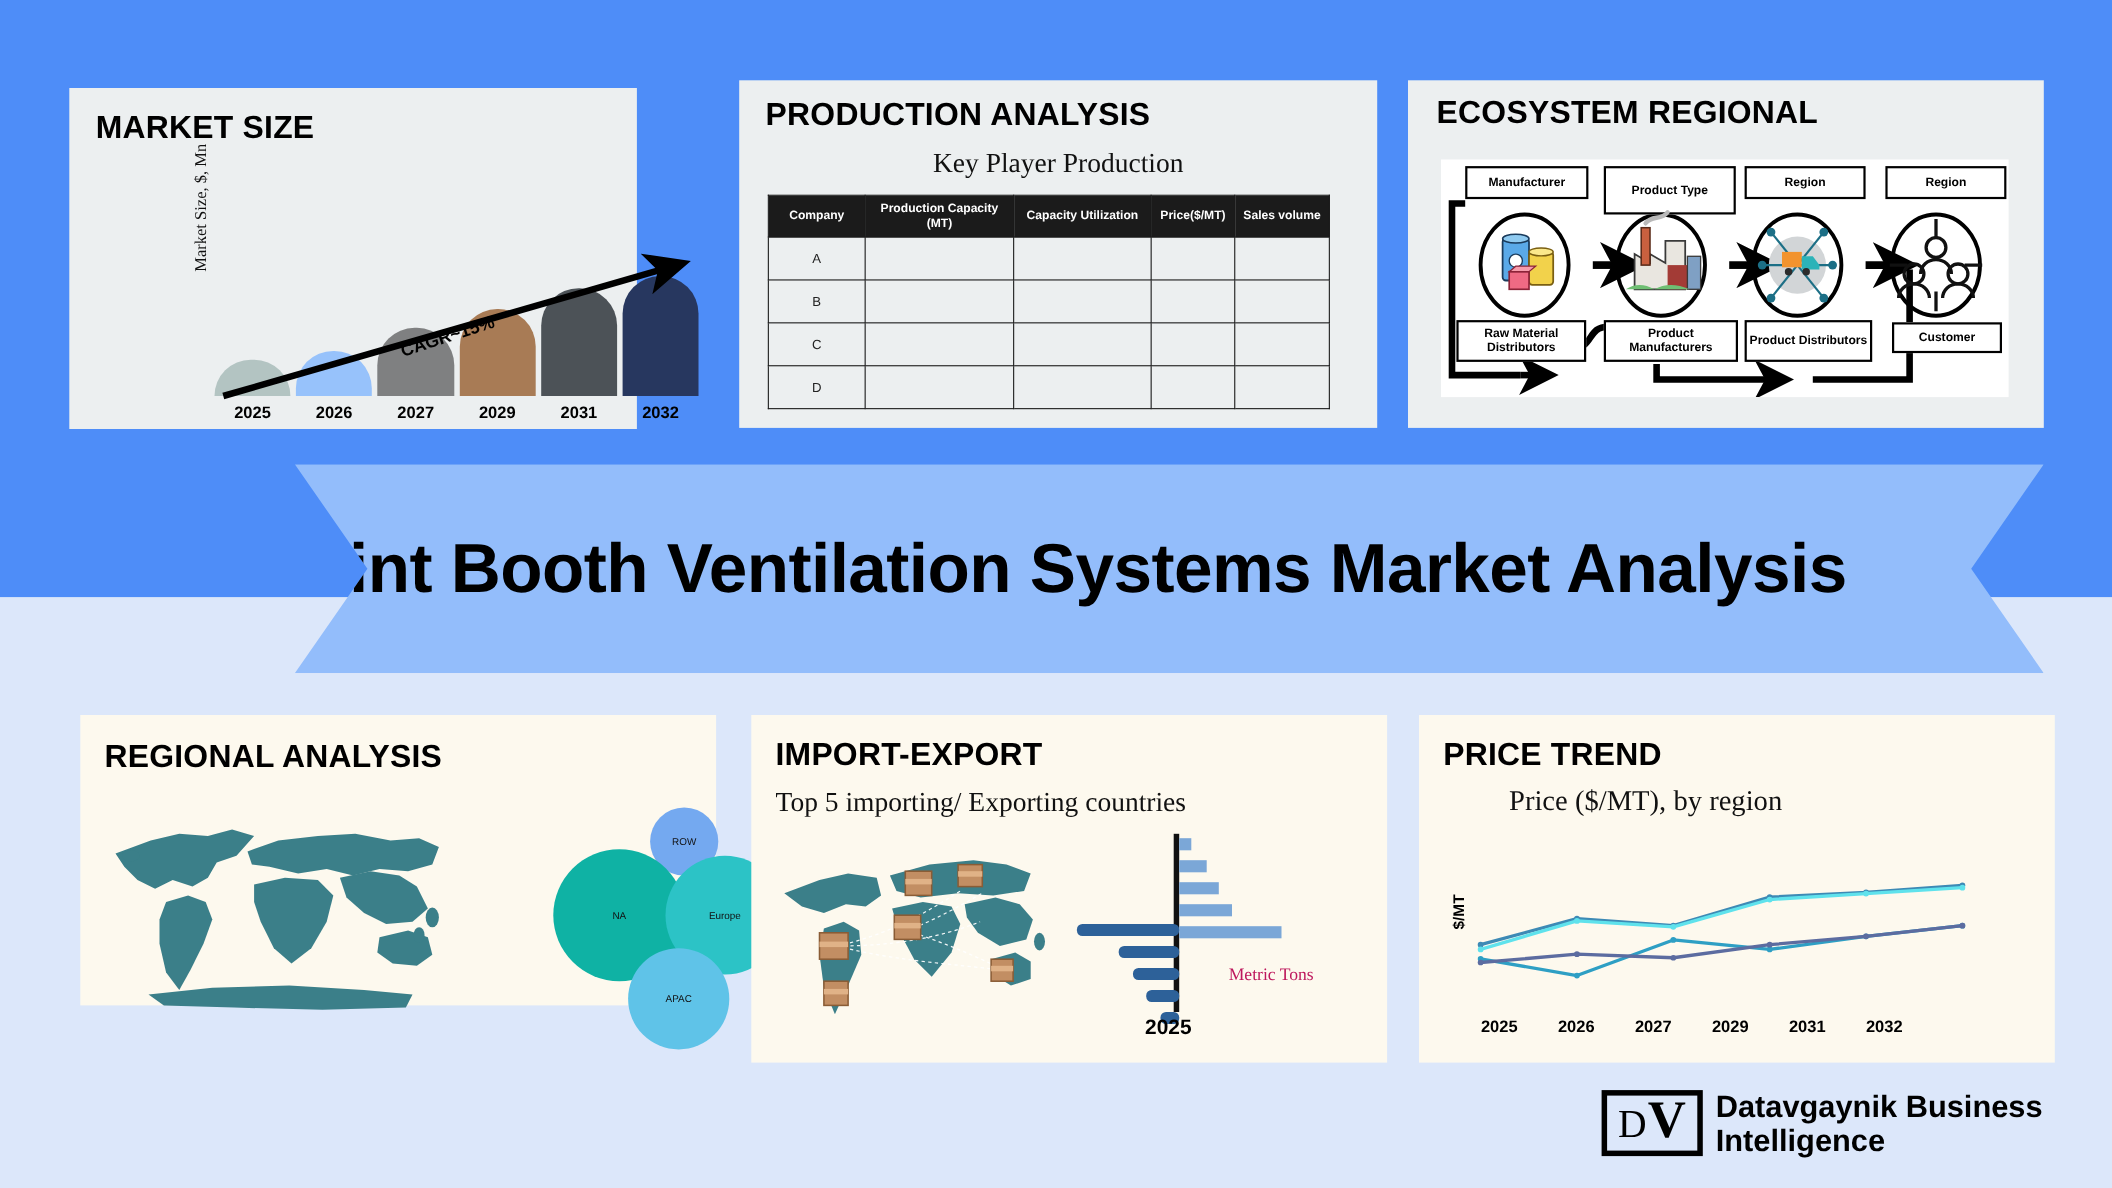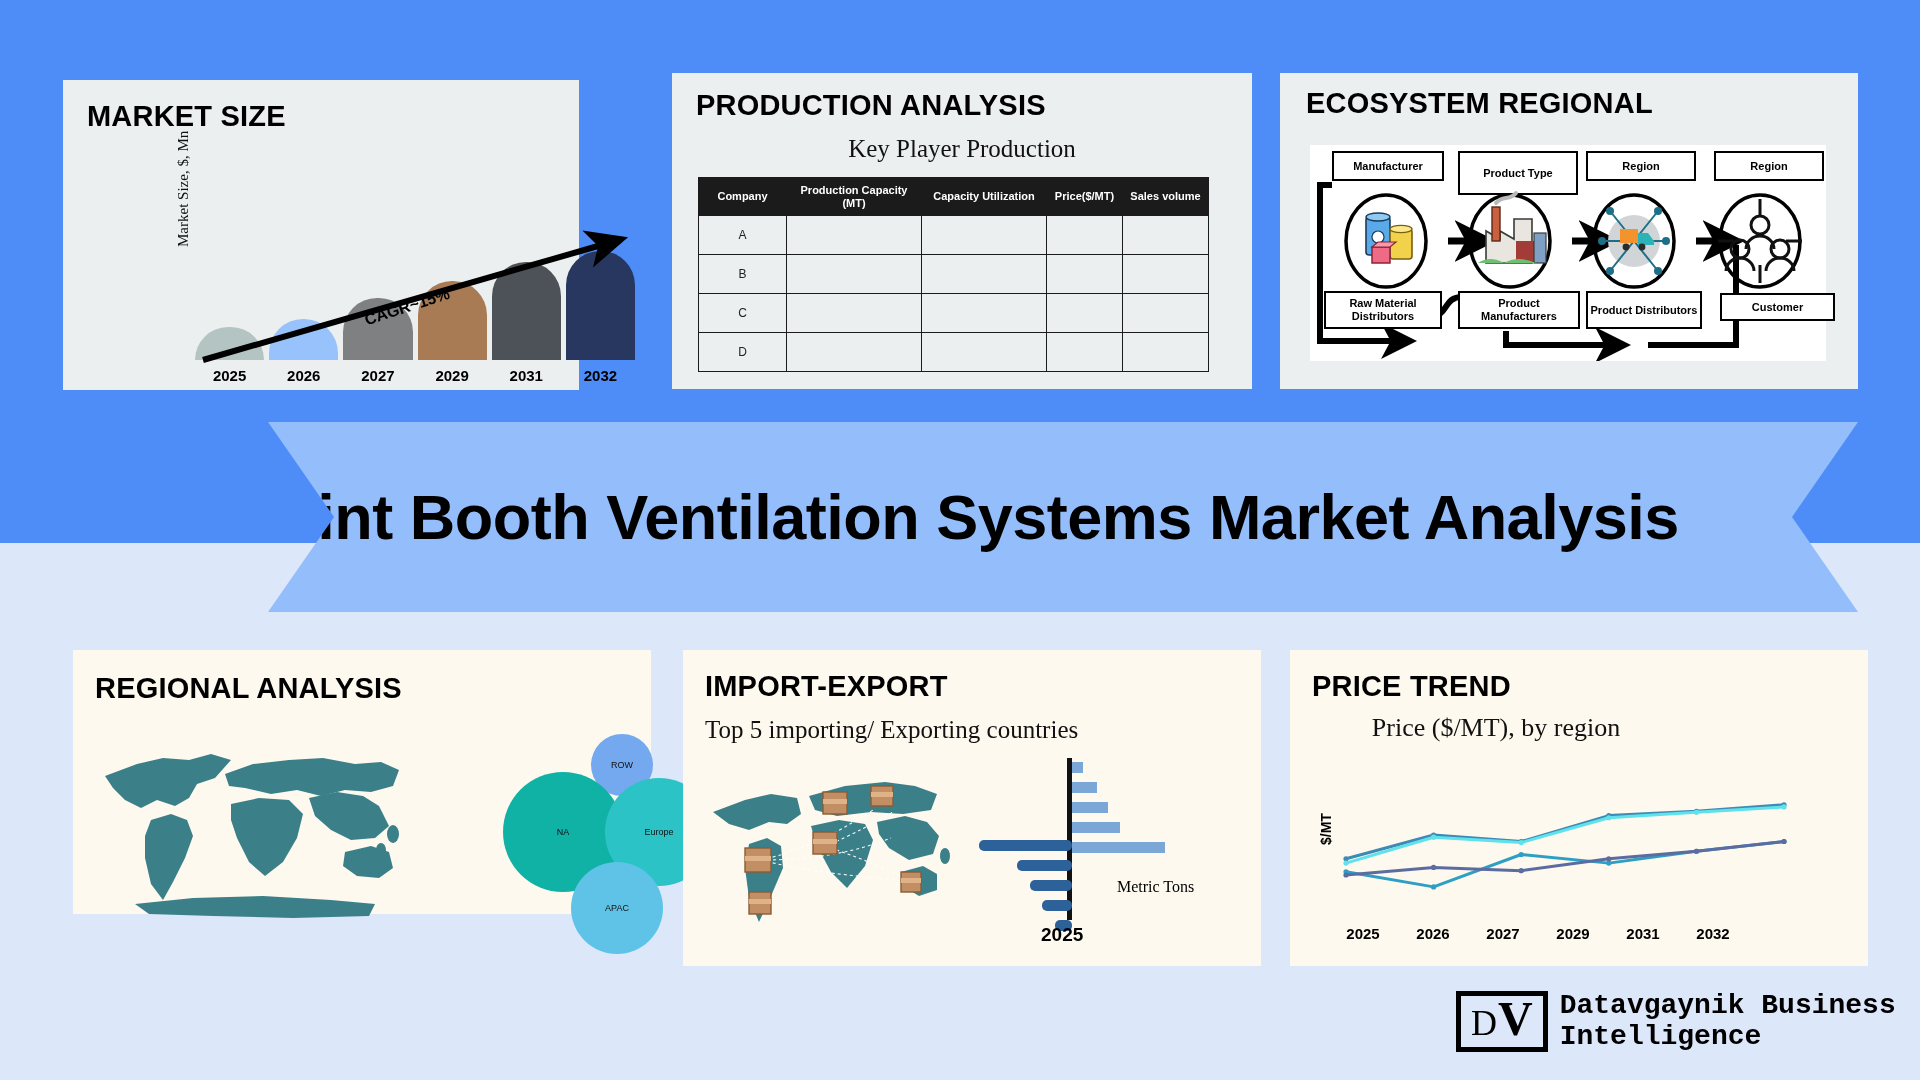--- a/index.html
+++ b/index.html
@@ -144,35 +144,35 @@
     position: absolute; left: 1328px; top: 925px; width: 420px;
     display: flex;
   }
   .pt-xlab span { flex: 1; text-align: center; font-size: 15px; font-weight: bold; color: #000; }
 
   
   .ie-axis { position: absolute; background: #111; }
   .ie-bar  { position: absolute; }
   .ie-metric {
     position: absolute; font-family: "Liberation Serif", serif;
-    font-size: 16px; color: #000000;
+    font-size: 16px; color: #be185d;
   }
   .ie-year {
     position: absolute; font-size: 19px; font-weight: bold; color: #000;
   }
 
   
   .logo { position: absolute; left: 1456px; top: 990px; display: flex; align-items: center; gap: 12px; }
   .logo-mark {
     border: 5px solid #000; padding: 1px 10px 3px 10px;
     display: flex; align-items: baseline; gap: 1px;
   }
   .logo-d { font-family: "Liberation Serif", serif; font-size: 36px; color: #000; }
   .logo-v { font-family: "Liberation Serif", serif; font-size: 48px; font-weight: bold; color: #000; line-height: 0.9; }
-  .logo-text { font-size: 28px; font-weight: bold; color: #000; line-height: 1.12; font-family: Liberation Mono, monospace; }
+  .logo-text { font-size: 28px; font-weight: bold; color: #000; line-height: 1.12; }
 </style>
 </head>
 <body>
 
 <div id="root">
 
   <div class="band-top"></div>
   <div class="band-bottom"></div>
 
   <div class="card" id="card-market">
@@ -304,21 +304,21 @@
       <div id="eco-top-boxes">
           <div class="eco-box" style="left: 22px; top: 6px; width: 112px; height: 30px;">Manufacturer</div>
           <div class="eco-box" style="left: 148px; top: 6px; width: 120px; height: 44px;">Product Type</div>
           <div class="eco-box" style="left: 276px; top: 6px; width: 110px; height: 30px;">Region</div>
           <div class="eco-box" style="left: 404px; top: 6px; width: 110px; height: 30px;">Region</div>
         </div>
       <div id="eco-bottom-boxes">
           <div class="eco-box" style="left: 14px; top: 146px; width: 118px; height: 38px;">Raw Material Distributors</div>
           <div class="eco-box" style="left: 148px; top: 146px; width: 122px; height: 38px;">Product Manufacturers</div>
           <div class="eco-box" style="left: 276px; top: 146px; width: 116px; height: 38px;">Product Distributors</div>
-          <div class="eco-box" style="left: 410px; top: 148px; width: 115px; height: 28px;">Customer</div>
+          <div class="eco-box" style="left: 410px; top: 148px; width: 100px; height: 28px;">Customer</div>
         </div>
       <div id="eco-icons">
           <svg style="position:absolute;left:0;top:0;pointer-events:none" width="516" height="216" viewBox="0 0 516 216">
             <g>
               <rect x="56" y="72" width="24" height="38" rx="3" fill="#5aa9e8" stroke="#1a3b5c" stroke-width="1.6"></rect>
               <ellipse cx="68" cy="72" rx="12" ry="4" fill="#8fcaf0" stroke="#1a3b5c" stroke-width="1.4"></ellipse>
               <circle cx="68" cy="92" r="6" fill="#fff" stroke="#1a3b5c" stroke-width="1.2"></circle>
               <rect x="80" y="84" width="22" height="30" rx="3" fill="#f2d24b" stroke="#7a5f12" stroke-width="1.6"></rect>
               <ellipse cx="91" cy="84" rx="11" ry="3.6" fill="#fbe88b" stroke="#7a5f12" stroke-width="1.3"></ellipse>
               <rect x="62" y="102" width="18" height="16" fill="#ef6a84" stroke="#8c2338" stroke-width="1.5"></rect>

